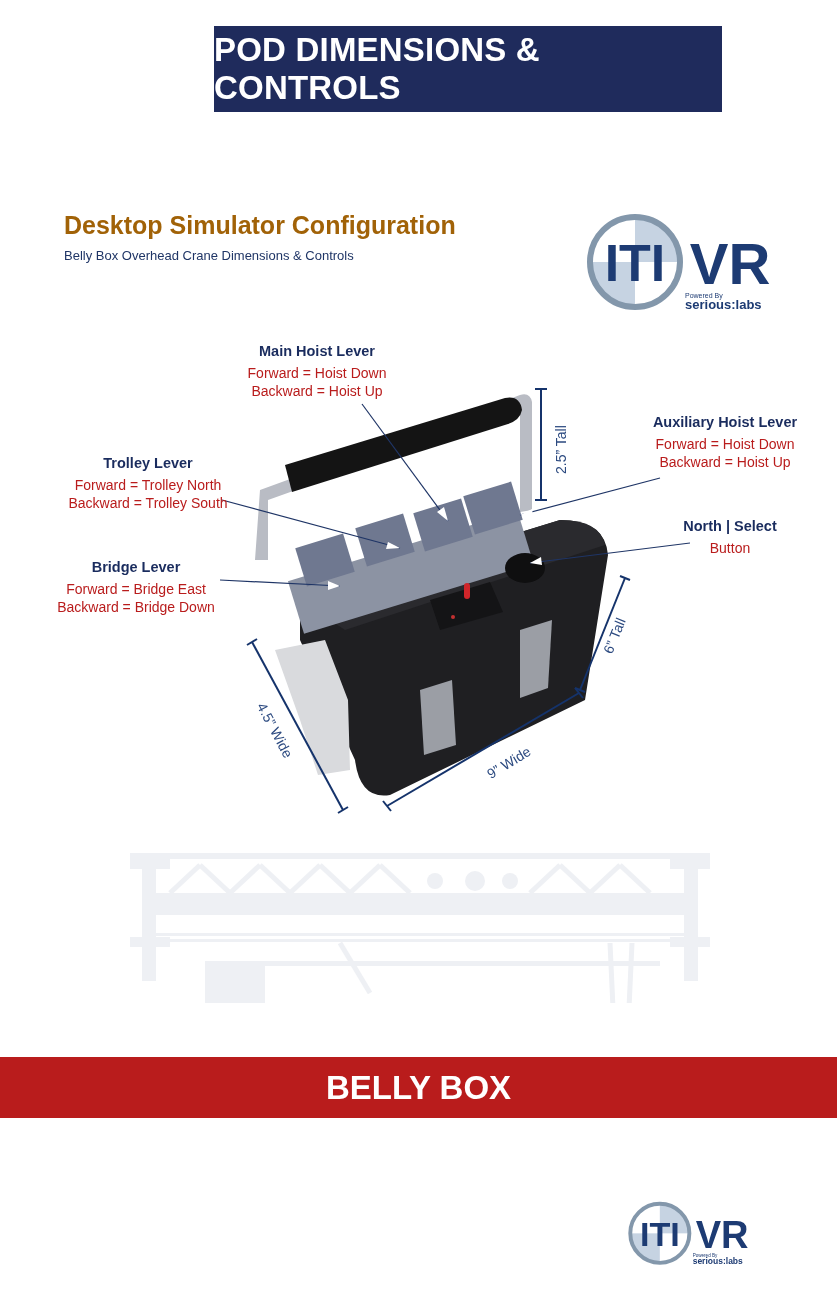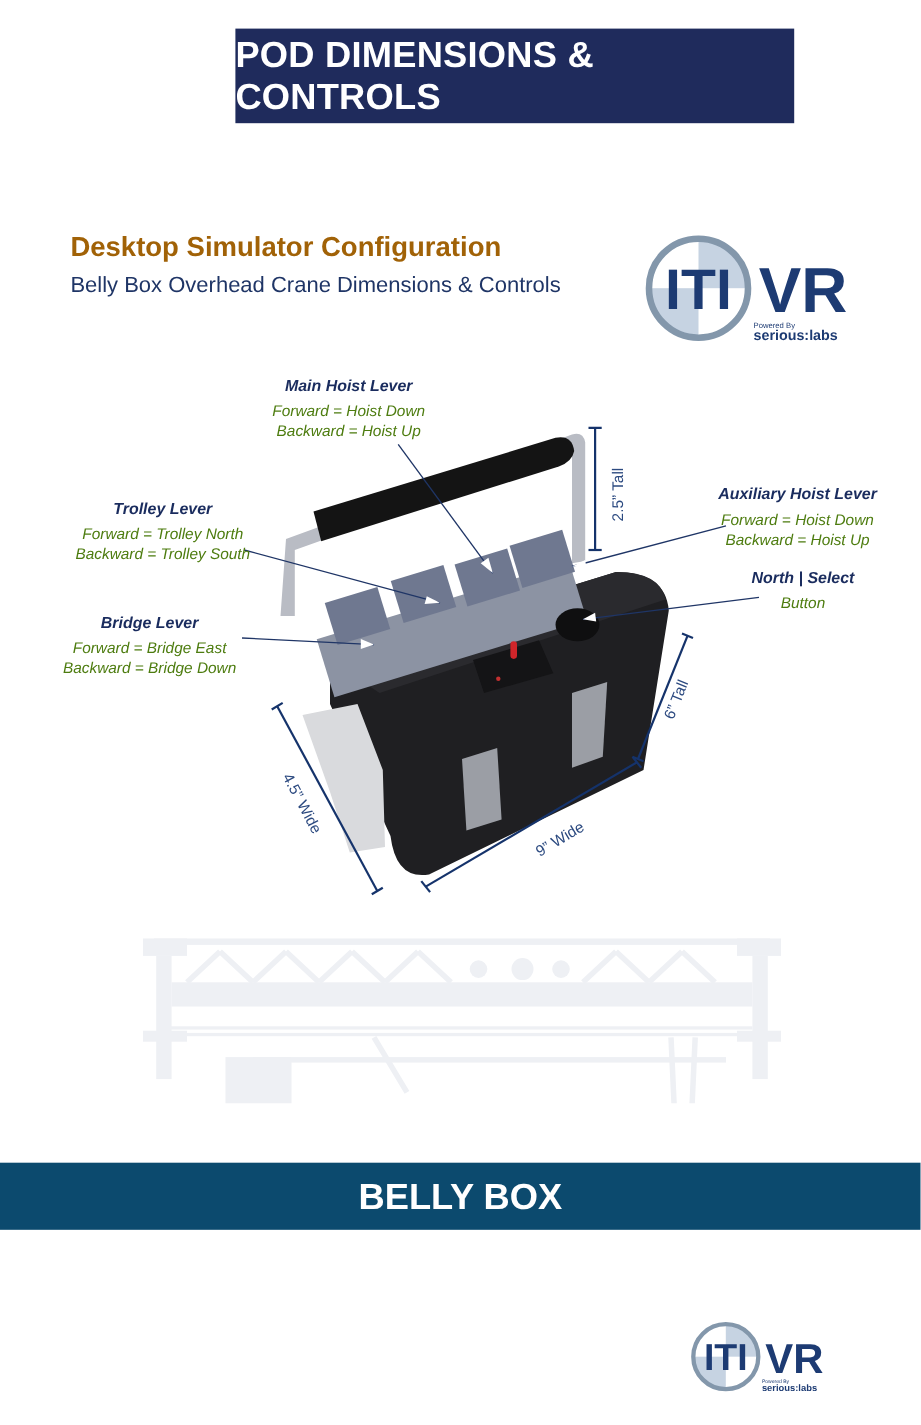--- a/index.html
+++ b/index.html
@@ -3,26 +3,26 @@
 <meta charset="utf-8">
 <style>
   html, body { margin: 0; padding: 0; background: #ffffff; }
   body { width: 837px; height: 1295px; position: relative; overflow: hidden;
          font-family: "Liberation Sans", "DejaVu Sans", sans-serif; color: #1f2d5e; }
   .abs { position: absolute; }
   .top-banner { left: 214px; top: 26px; width: 508px; height: 86px; background: #1f2b5c;
                 display: flex; align-items: center; justify-content: flex-end; }
   .top-banner span { color: #ffffff; font-size: 33px; font-weight: bold; letter-spacing: 0.2px; }
   .heading { left: 64px; top: 211px; font-size: 25px; font-weight: bold; color: #a16207; }
-  .subheading { left: 64px; top: 248px; font-size: 20px; color: #1f3566; }
-  .lbl { text-align: center; color: #2a3f6e; font-style: italic; }
+  .subheading { left: 64px; top: 248px; font-size: 13px; color: #1f3566; }
+  .lbl { text-align: center; color: #2a3f6e; }
   .lbl .t { font-size: 14.5px; color: #1a2c5e; font-weight: bold; display:block; margin-bottom: 5px; }
-  .lbl .l { font-size: 14px; display:block; line-height: 18px; color: #4d7c0f; }
+  .lbl .l { font-size: 14px; display:block; line-height: 18px; color: #b91c1c; }
   .dim { color: #2c4a80; font-size: 14px; white-space: nowrap; }
-  .bottom-banner { left: 0; top: 1057px; width: 837px; height: 61px; background: #0c4a6e;
+  .bottom-banner { left: 0; top: 1057px; width: 837px; height: 61px; background: #b91c1c;
                    display: flex; align-items: center; justify-content: center; }
   .bottom-banner span { color: #ffffff; font-size: 33px; font-weight: bold; }
 </style>
 </head>
 <body>
 
 <div class="abs top-banner">
   <span>POD DIMENSIONS &amp; CONTROLS</span>
 </div>
 
@@ -116,21 +116,21 @@
   <span class="l">Forward = Trolley North</span>
   <span class="l">Backward = Trolley South</span>
 </div>
 
 <div class="abs lbl" style="left:46px; top:559px; width:180px;">
   <span class="t">Bridge Lever</span>
   <span class="l">Forward = Bridge East</span>
   <span class="l">Backward = Bridge Down</span>
 </div>
 
-<div class="abs lbl" style="left:640px; top:442px; width:170px;">
+<div class="abs lbl" style="left:640px; top:414px; width:170px;">
   <span class="t">Auxiliary Hoist Lever</span>
   <span class="l">Forward = Hoist Down</span>
   <span class="l">Backward = Hoist Up</span>
 </div>
 
 <div class="abs lbl" style="left:670px; top:518px; width:120px;">
   <span class="t">North | Select</span>
   <span class="l">Button</span>
 </div>
 

